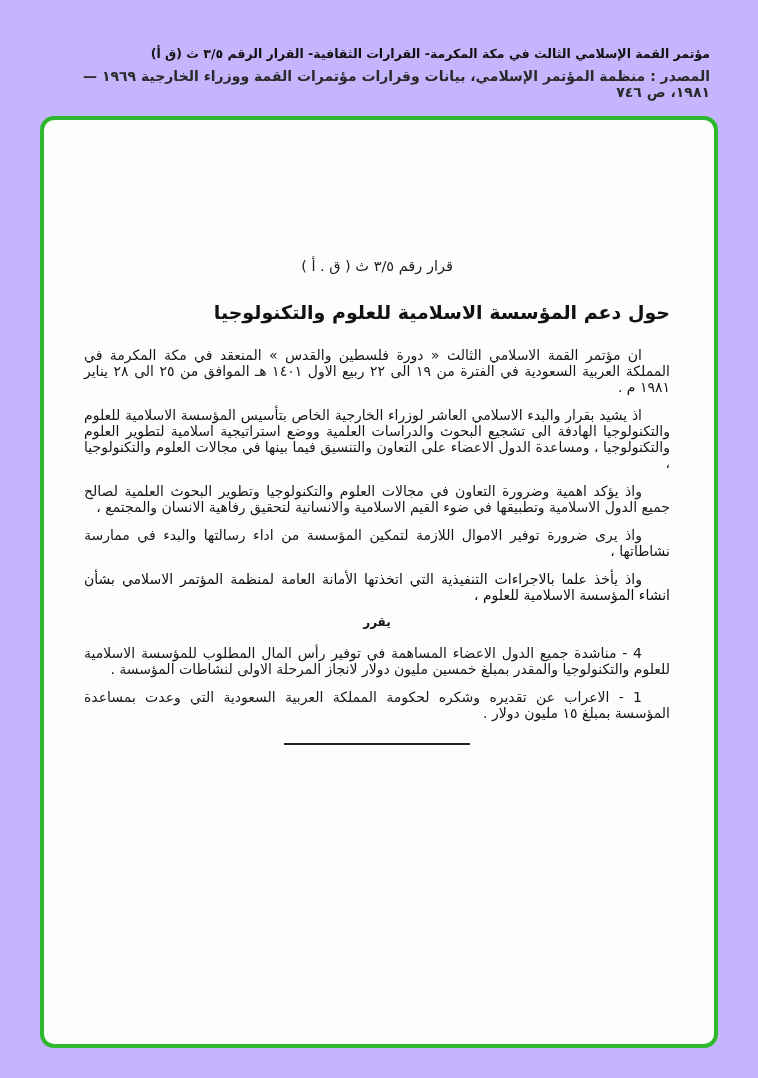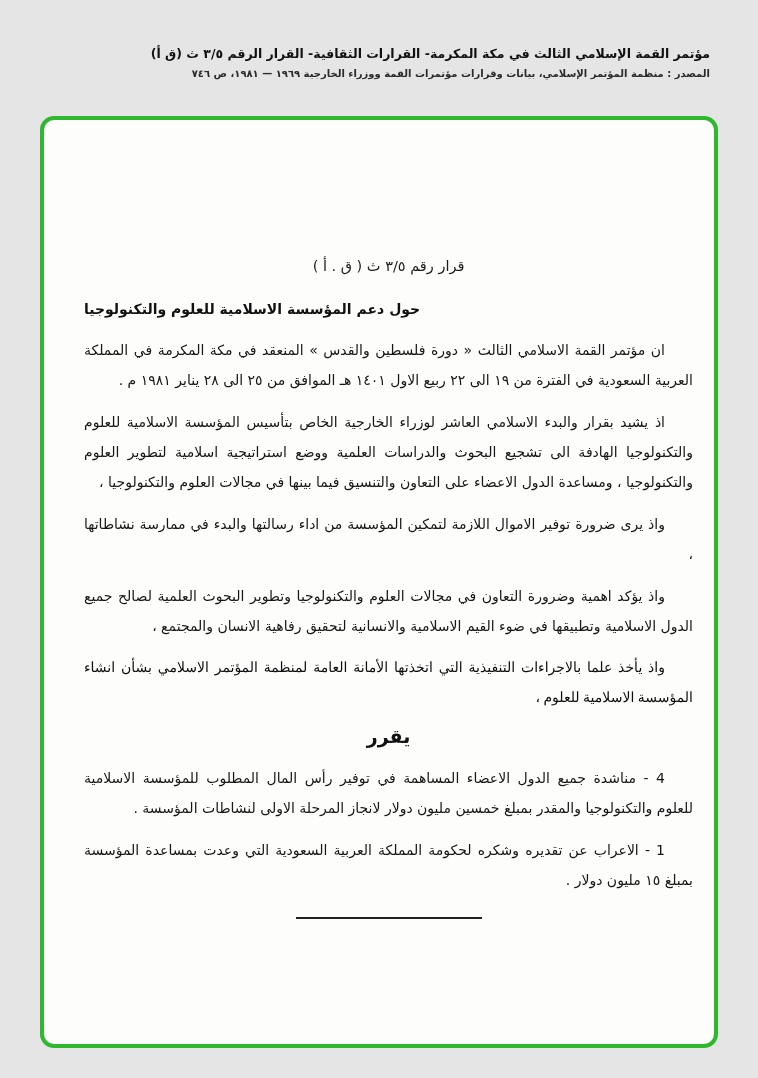--- a/index.html
+++ b/index.html
@@ -7,78 +7,78 @@
   body {
     width: 758px;
     height: 1078px;
     position: relative;
     font-family: "DejaVu Sans", sans-serif;
     overflow: hidden;
   }
   .page {
     width: 758px;
     height: 1078px;
-    background: #e5e5e5;
+    background: #c4b5fd;
     position: relative;
     direction: rtl;
   }
   .header {
     position: absolute;
     top: 46px;
     right: 48px;
     left: 48px;
     text-align: right;
   }
   .header-title {
     font-size: 12.5px;
     font-weight: bold;
     color: #101010;
     letter-spacing: 0;
   }
   .header-source {
-    font-size: 10px;
+    font-size: 14px;
     font-weight: bold;
     color: #2a2a2a;
     margin-top: 7px;
   }
   .frame {
     position: absolute;
     top: 116px;
     left: 40px;
     width: 678px;
     height: 932px;
     border: 4px solid #2eb82e;
     border-radius: 14px;
     background: #fdfdfb;
-    padding: 138px 21px 0 40px;
+    padding: 138px 44px 0 40px;
   }
   .res-number {
     text-align: center;
     font-size: 14.5px;
     color: #1c1c1c;
     margin-bottom: 27px;
   }
   .res-title {
-    text-align: left;
-    font-size: 14px;
+    text-align: right;
+    font-size: 19px;
     font-weight: bold;
     color: #111;
-    margin-bottom: 18px;
+    margin-bottom: 24px;
   }
   .para {
     font-size: 14px;
-    line-height: 30px;
+    line-height: 16px;
     color: #161616;
     text-align: justify;
     text-indent: 28px;
     margin-bottom: 12px;
   }
-  .para.darker { color: #0d0d0d; font-family: Liberation Serif, serif; }
+  .para.darker { color: #0d0d0d; }
   .decides {
-    font-size: 19px;
+    font-size: 12px;
     font-weight: bold;
     color: #111;
     text-align: center;
     margin: 0 0 16px 0;
   }
   .divider {
     width: 186px;
     height: 2px;
     background: #222;
     margin: 22px auto 0 auto;
@@ -97,23 +97,23 @@
   <div class="frame" style="border-color: rgb(46, 184, 46);">
 
     <div class="res-number">قرار رقم ٣/٥ ث ( ق . أ )</div>
 
     <div class="res-title">حول دعم المؤسسة الاسلامية للعلوم والتكنولوجيا</div>
 
     <p class="para">ان مؤتمر القمة الاسلامي الثالث « دورة فلسطين والقدس » المنعقد في مكة المكرمة في المملكة العربية السعودية في الفترة من ١٩ الى ٢٢ ربيع الاول ١٤٠١ هـ الموافق من ٢٥ الى ٢٨ يناير ١٩٨١ م .</p>
 
     <p class="para">اذ يشيد بقرار والبدء الاسلامي العاشر لوزراء الخارجية الخاص بتأسيس المؤسسة الاسلامية للعلوم والتكنولوجيا الهادفة الى تشجيع البحوث والدراسات العلمية ووضع استراتيجية اسلامية لتطوير العلوم والتكنولوجيا ، ومساعدة الدول الاعضاء على التعاون والتنسيق فيما بينها في مجالات العلوم والتكنولوجيا ،</p>
 
+    <p class="para">واذ يؤكد اهمية وضرورة التعاون في مجالات العلوم والتكنولوجيا وتطوير البحوث العلمية لصالح جميع الدول الاسلامية وتطبيقها في ضوء القيم الاسلامية والانسانية لتحقيق رفاهية الانسان والمجتمع ،</p>
+
     <p class="para">واذ يرى ضرورة توفير الاموال اللازمة لتمكين المؤسسة من اداء رسالتها والبدء في ممارسة نشاطاتها ،</p>
-
-    <p class="para">واذ يؤكد اهمية وضرورة التعاون في مجالات العلوم والتكنولوجيا وتطوير البحوث العلمية لصالح جميع الدول الاسلامية وتطبيقها في ضوء القيم الاسلامية والانسانية لتحقيق رفاهية الانسان والمجتمع ،</p>
 
     <p class="para darker">واذ يأخذ علما بالاجراءات التنفيذية التي اتخذتها الأمانة العامة لمنظمة المؤتمر الاسلامي بشأن انشاء المؤسسة الاسلامية للعلوم ،</p>
 
     <div class="decides">يقرر</div>
 
     <p class="para">4 - مناشدة جميع الدول الاعضاء المساهمة في توفير رأس المال المطلوب للمؤسسة الاسلامية للعلوم والتكنولوجيا والمقدر بمبلغ خمسين مليون دولار لانجاز المرحلة الاولى لنشاطات المؤسسة .</p>
 
 
     <p class="para">1 - الاعراب عن تقديره وشكره لحكومة المملكة العربية السعودية التي وعدت بمساعدة المؤسسة بمبلغ ١٥ مليون دولار .</p>
 

